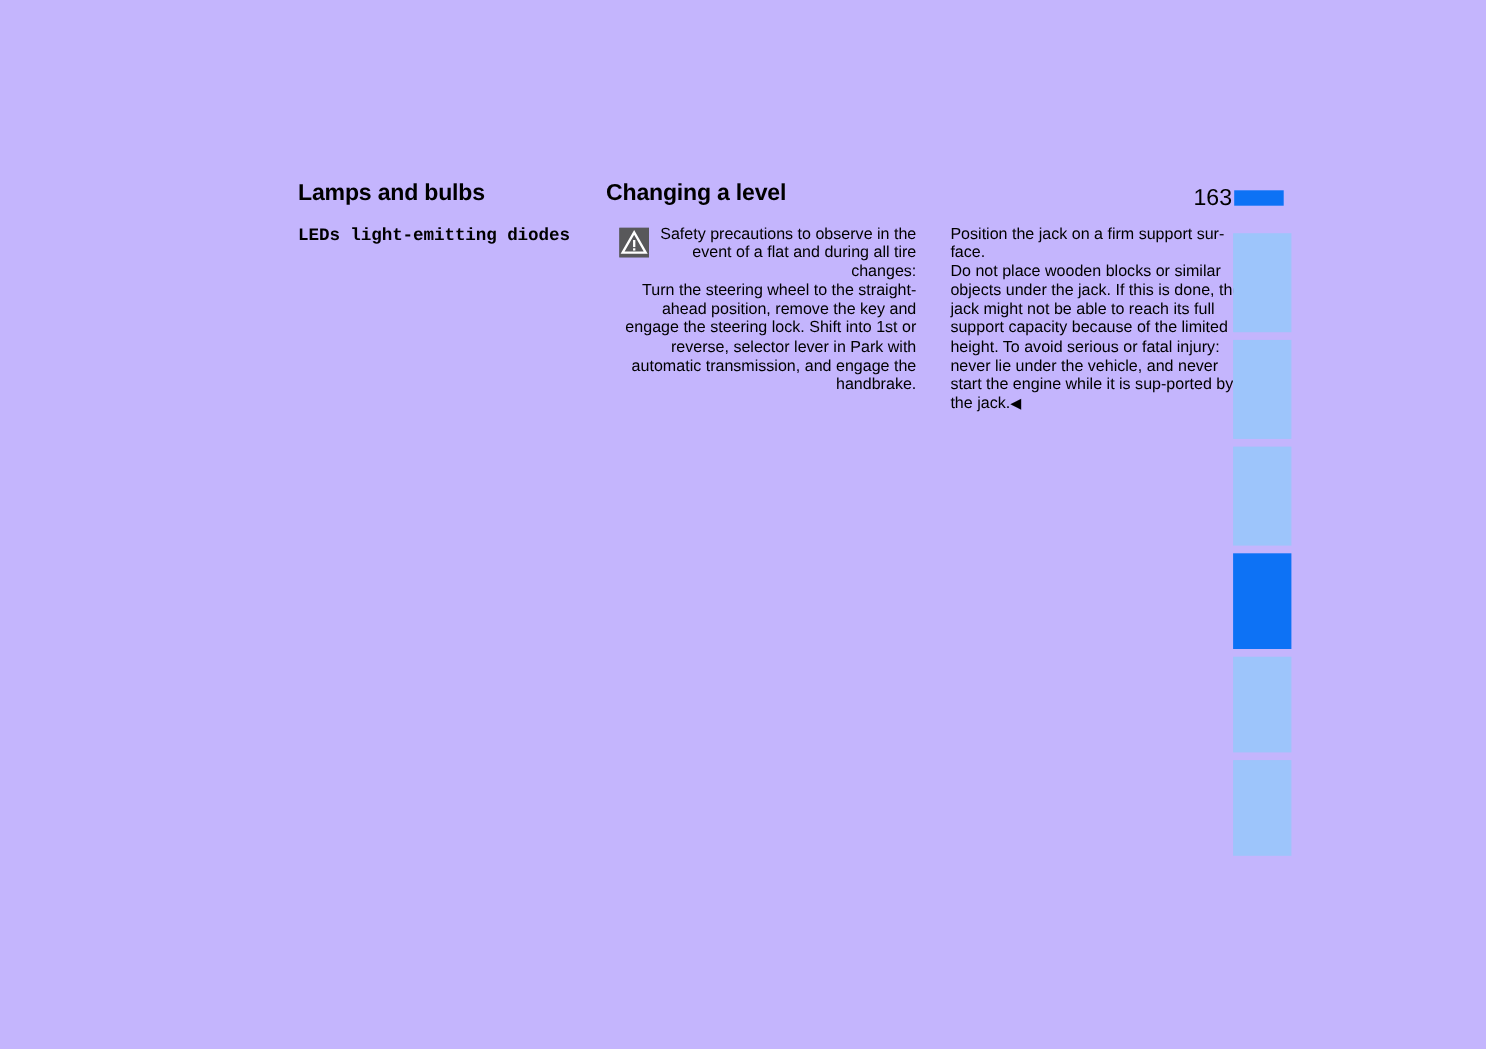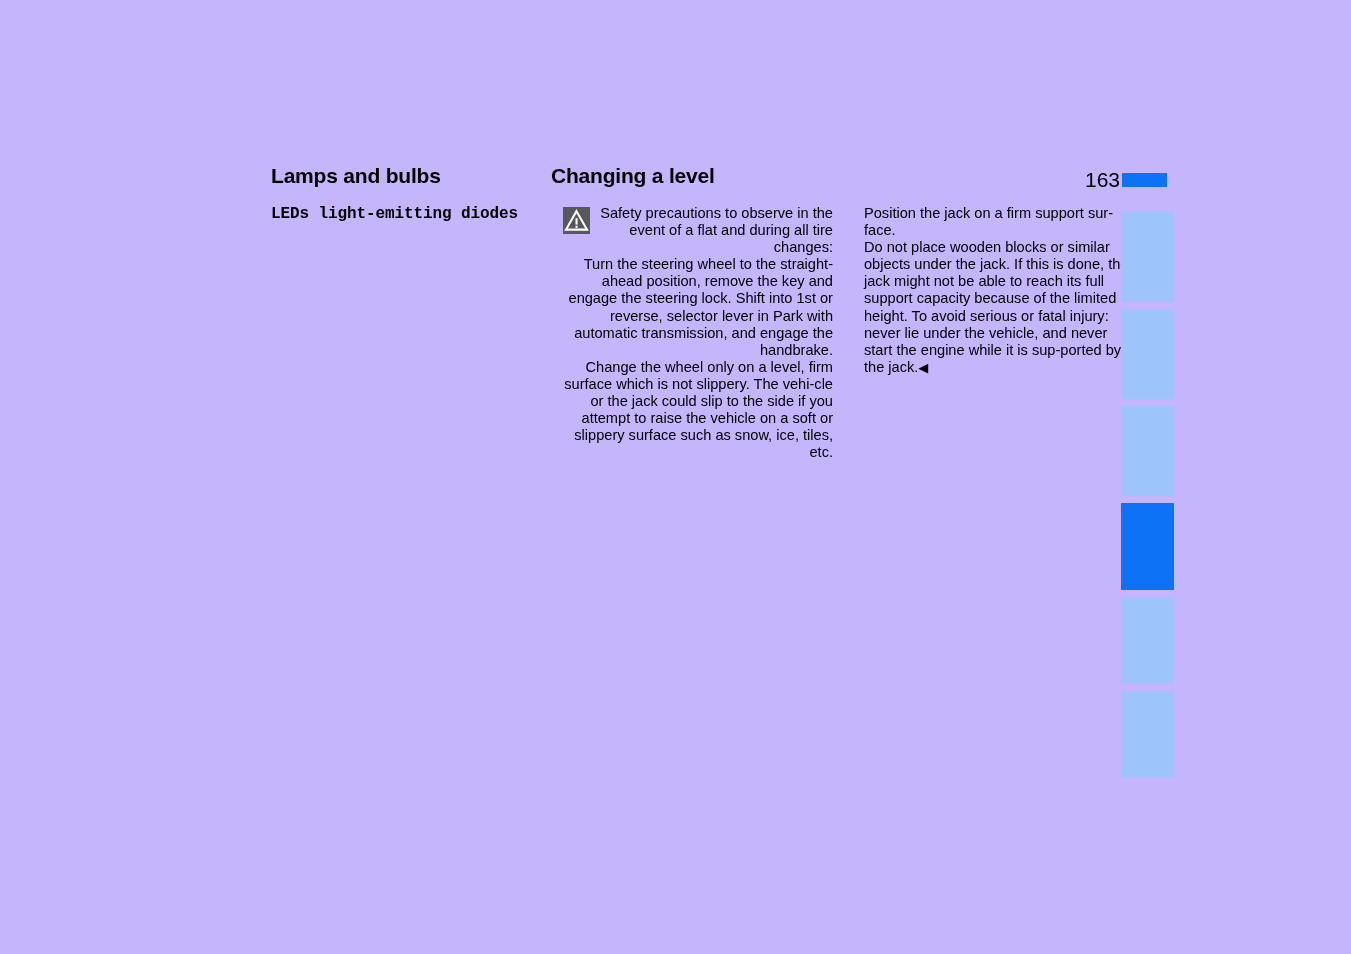--- a/index.html
+++ b/index.html
@@ -150,21 +150,20 @@
           <rect x="0" y="0" width="27" height="27" fill="#58585a"></rect>
           <path d="M13.5 4.2 L24.0 22.6 L3.0 22.6 Z" fill="none" stroke="#ffffff" stroke-width="2.1" stroke-linejoin="miter"></path>
           <rect x="12.5" y="11.2" width="2.1" height="6.4" fill="#ffffff"></rect>
           <rect x="12.5" y="18.7" width="2.1" height="2.1" fill="#ffffff"></rect>
         </svg>
       </span>
       <span class="note-text">Safety precautions to observe in the event of a flat and during all tire changes:</span>
     </div>
 
     <p class="para">Turn the steering wheel to the straight-ahead position, remove the key and engage the steering lock. Shift into 1st or reverse, selector lever in Park with automatic transmission, and engage the handbrake.</p>
-    <p class="para">Change the wheel only on a level, firm surface which is not slippery. The vehi-cle or the jack could slip to the side if you attempt to raise the vehicle on a soft or slippery surface such as snow, ice, tiles, etc.</p>
   </div>
 
   <div class="column" id="col-3">
     <p class="para">Position the jack on a firm support sur-face.</p>
     <p class="para"><span>Do not place wooden blocks or similar objects under the jack. If this is done, the jack might not be able to reach its full support capacity because of the limited height. To avoid serious or fatal injury: never lie under the vehicle, and never start the engine while it is sup-ported by the jack.</span><span class="endmark">◀</span></p>
   </div>
 
   <div id="tabs">
     <div class="tab" style="height: 90px; background: rgb(157, 197, 251);">
       

